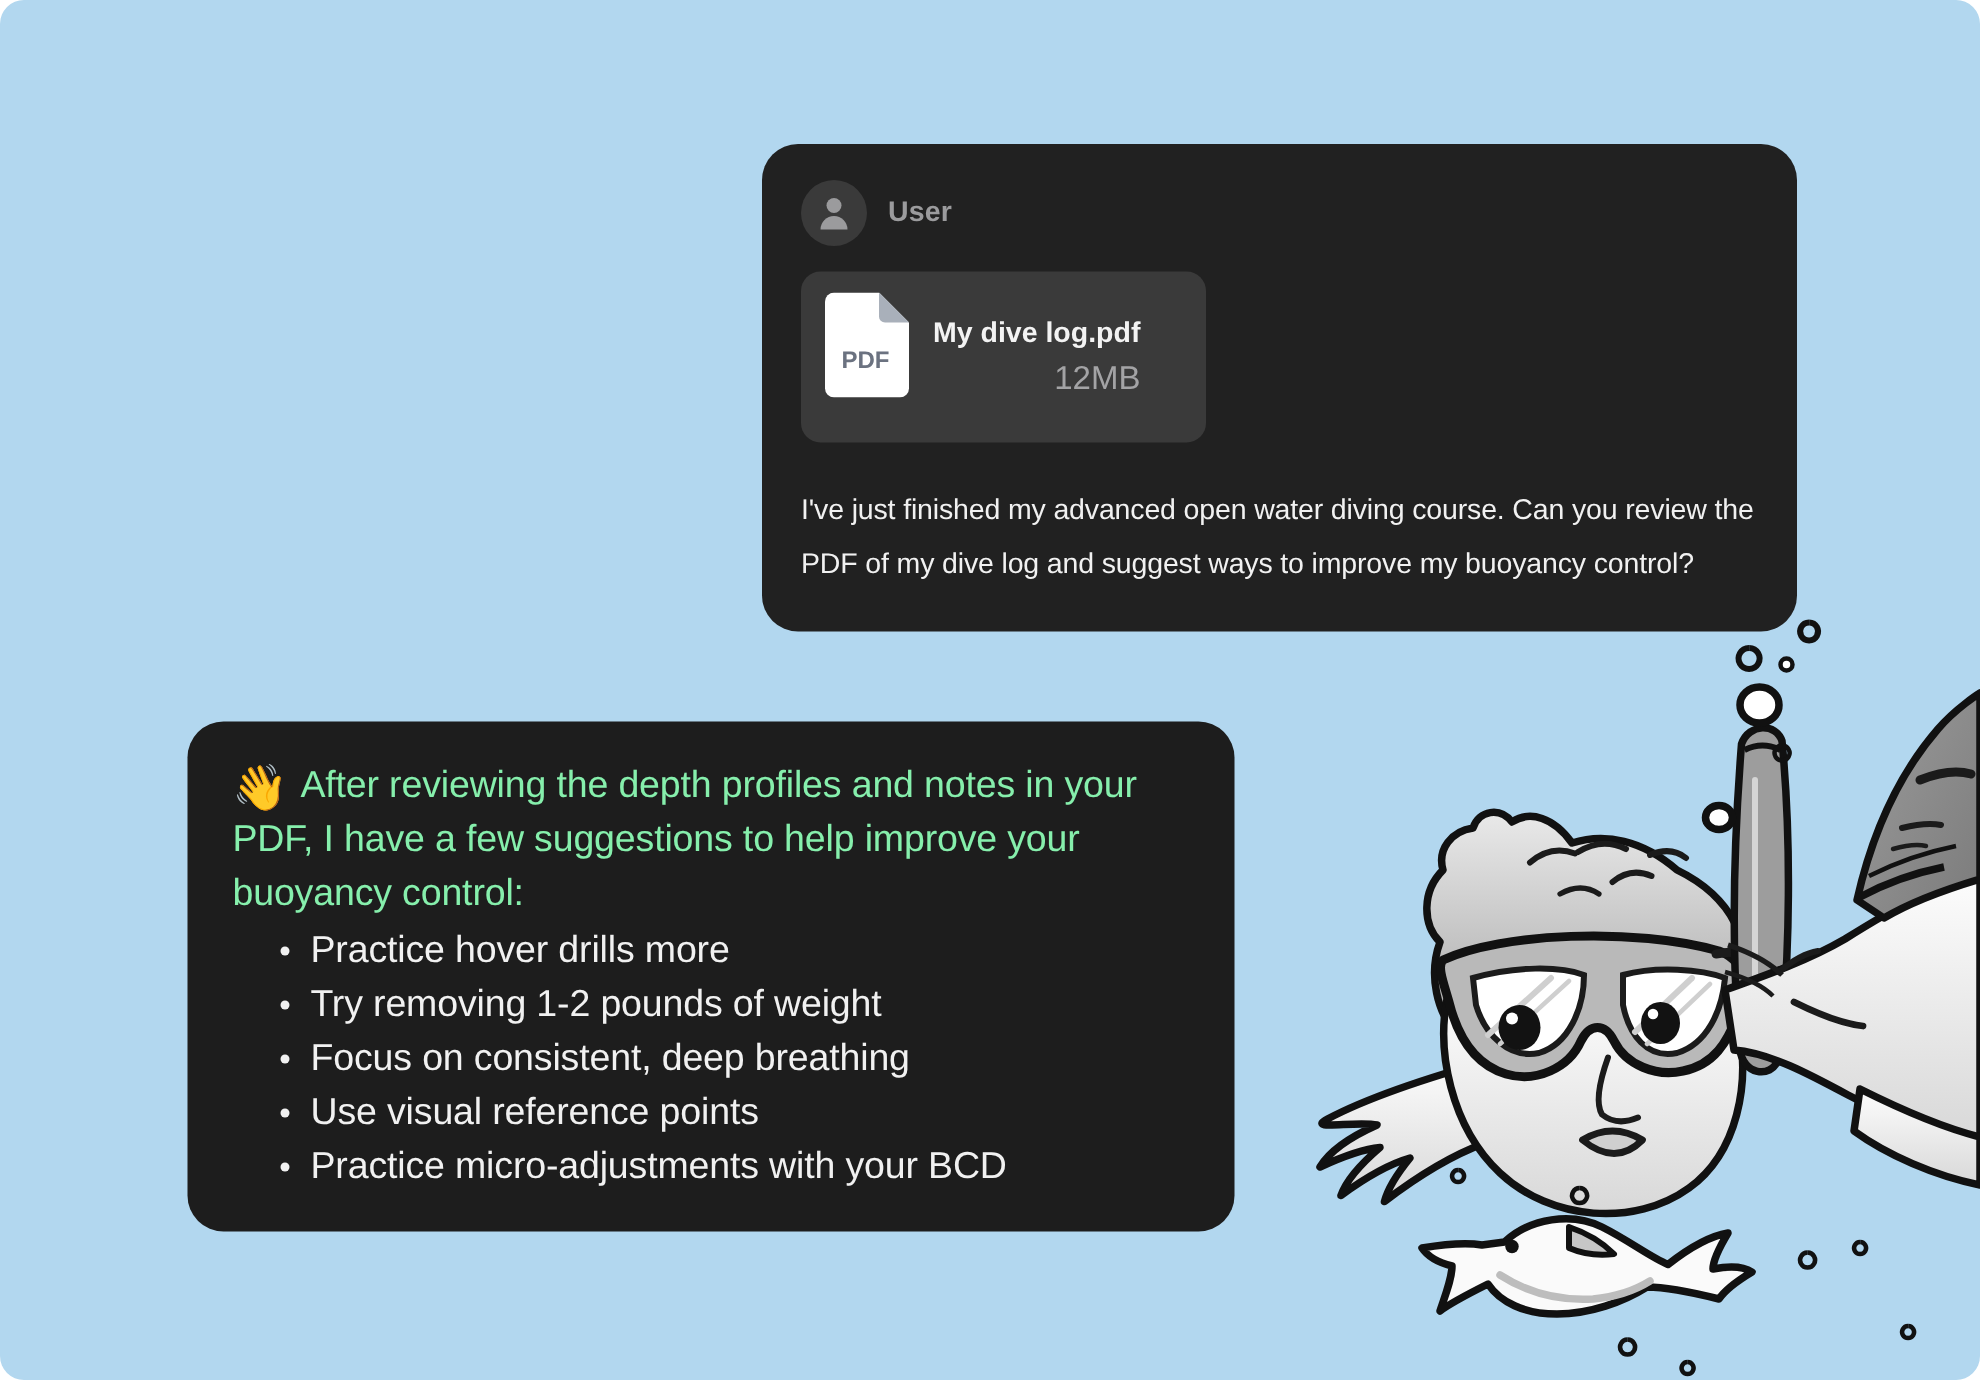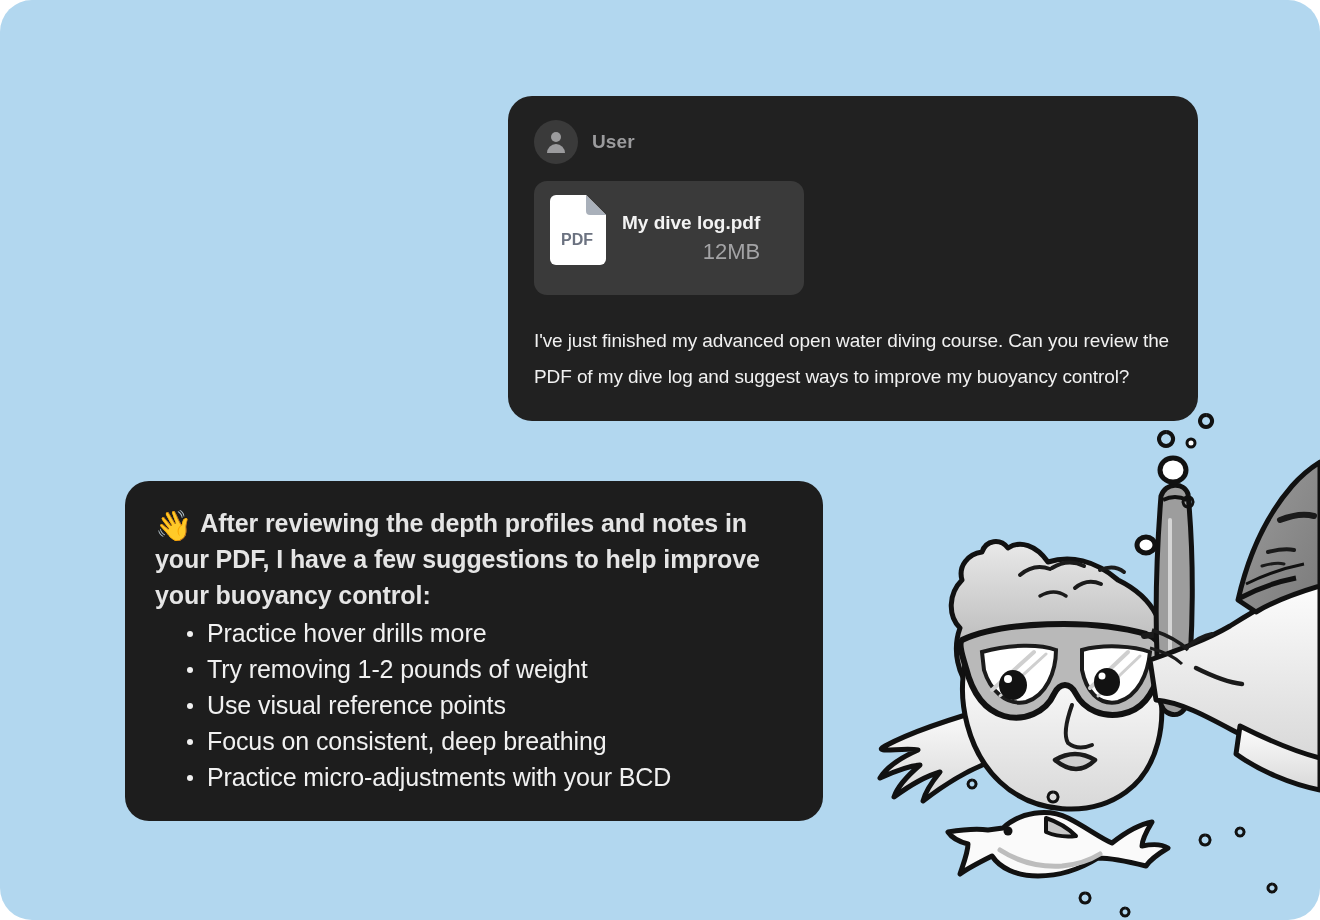--- a/index.html
+++ b/index.html
@@ -12,21 +12,21 @@
     height: 920px;
     overflow: hidden;
     font-family: "Liberation Sans", sans-serif;
   }
 
   #stage {
     position: relative;
     width: 1320px;
     height: 920px;
     background: #b2d7ef;
-    border-radius: 32px;
+    border-radius: 16px;
     overflow: hidden;
   }
 
   
   #illustration {
     position: absolute;
     inset: 0;
     width: 1320px;
     height: 920px;
     pointer-events: none;
@@ -121,23 +121,22 @@
     width: 698px;
     box-sizing: border-box;
     background: #1d1d1d;
     border-radius: 24px;
     padding: 24px 28px 26px 30px;
   }
 
   .assistant-intro {
     font-size: 25px;
     line-height: 36px;
-    color: #e5e5e5;
+    color: #86efac;
     letter-spacing: -0.1px;
-    font-weight: bold;
   }
 
   .wave-emoji {
     font-size: 30px;
     line-height: 1;
     vertical-align: -4px;
     margin-right: 8px;
   }
 
   .assistant-list {
@@ -376,19 +375,19 @@
     <div class="user-text">I've just finished my advanced open water diving course. Can you review the PDF of my dive log and suggest ways to improve my buoyancy control?</div>
   </div>
 
   <div id="assistant-bubble">
     <div class="assistant-intro">
       <span class="wave-emoji">👋</span><span>After reviewing the depth profiles and notes in your PDF, I have a few suggestions to help improve your buoyancy control:</span>
     </div>
     <ul class="assistant-list">
       <li>Practice hover drills more</li>
       <li>Try removing 1-2 pounds of weight</li>
+      <li>Focus on consistent, deep breathing</li>
       <li>Use visual reference points</li>
-      <li>Focus on consistent, deep breathing</li>
       <li>Practice micro-adjustments with your BCD</li>
     </ul>
   </div>
 
 </div>
 
 </body></html>

